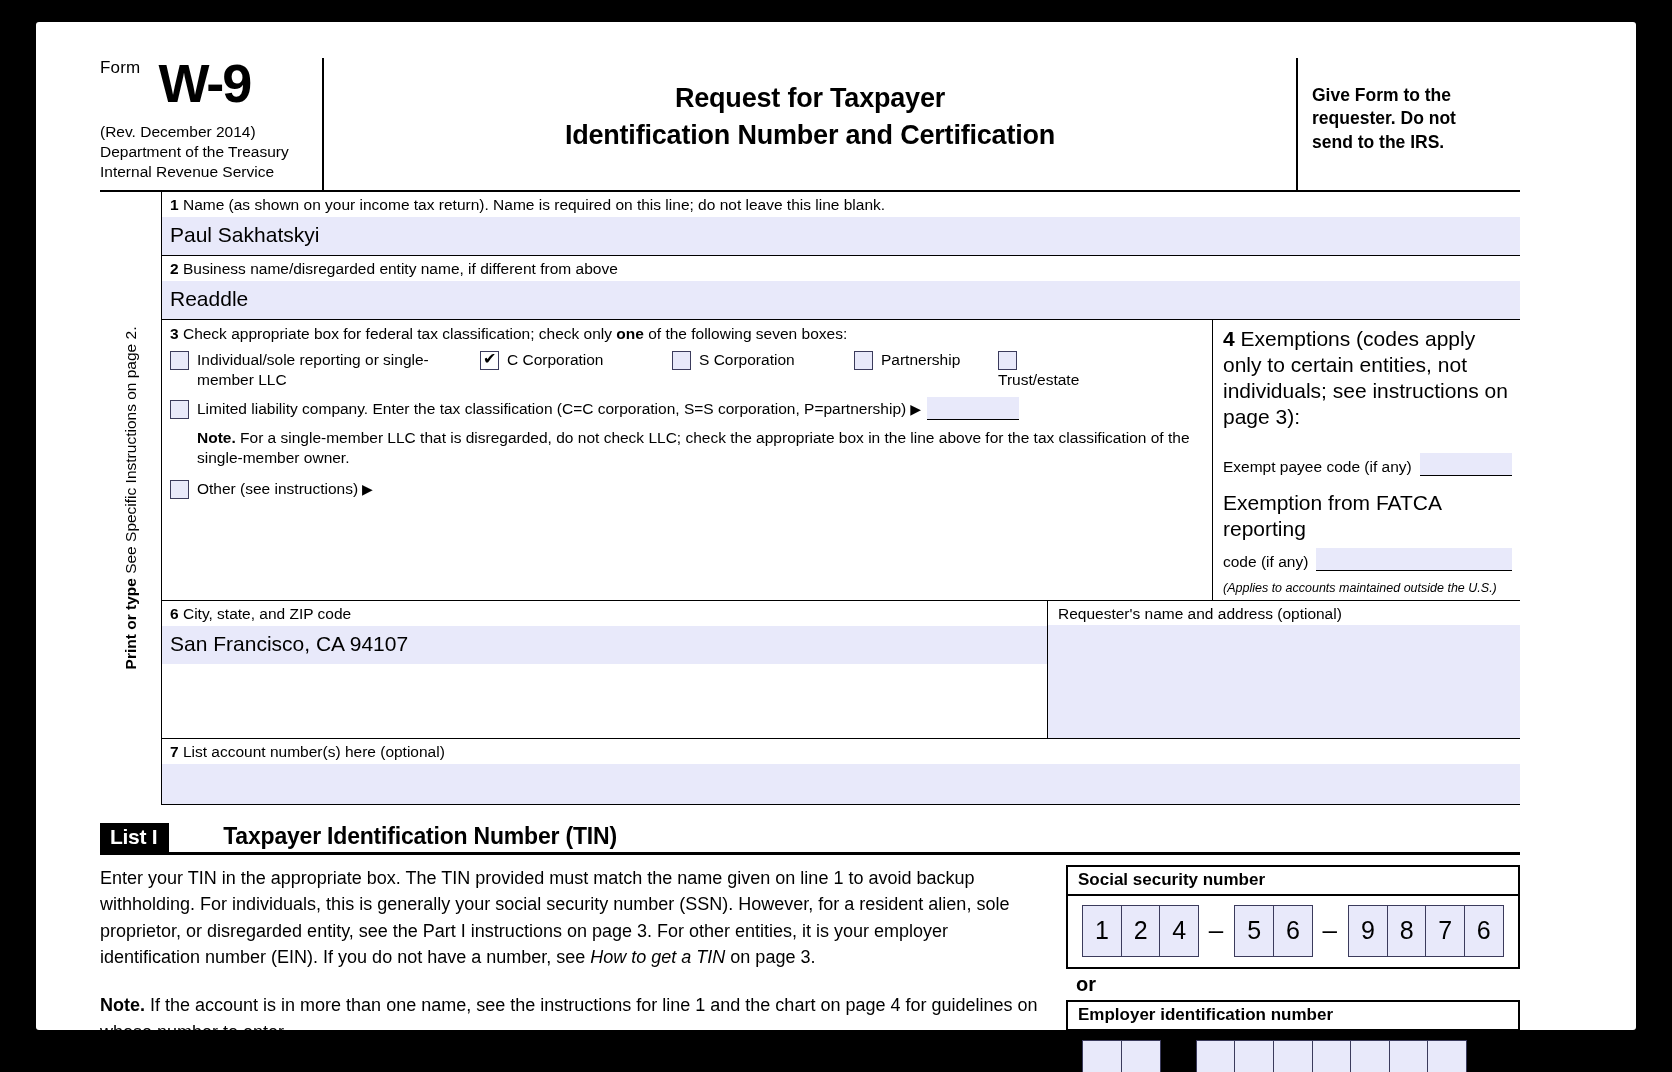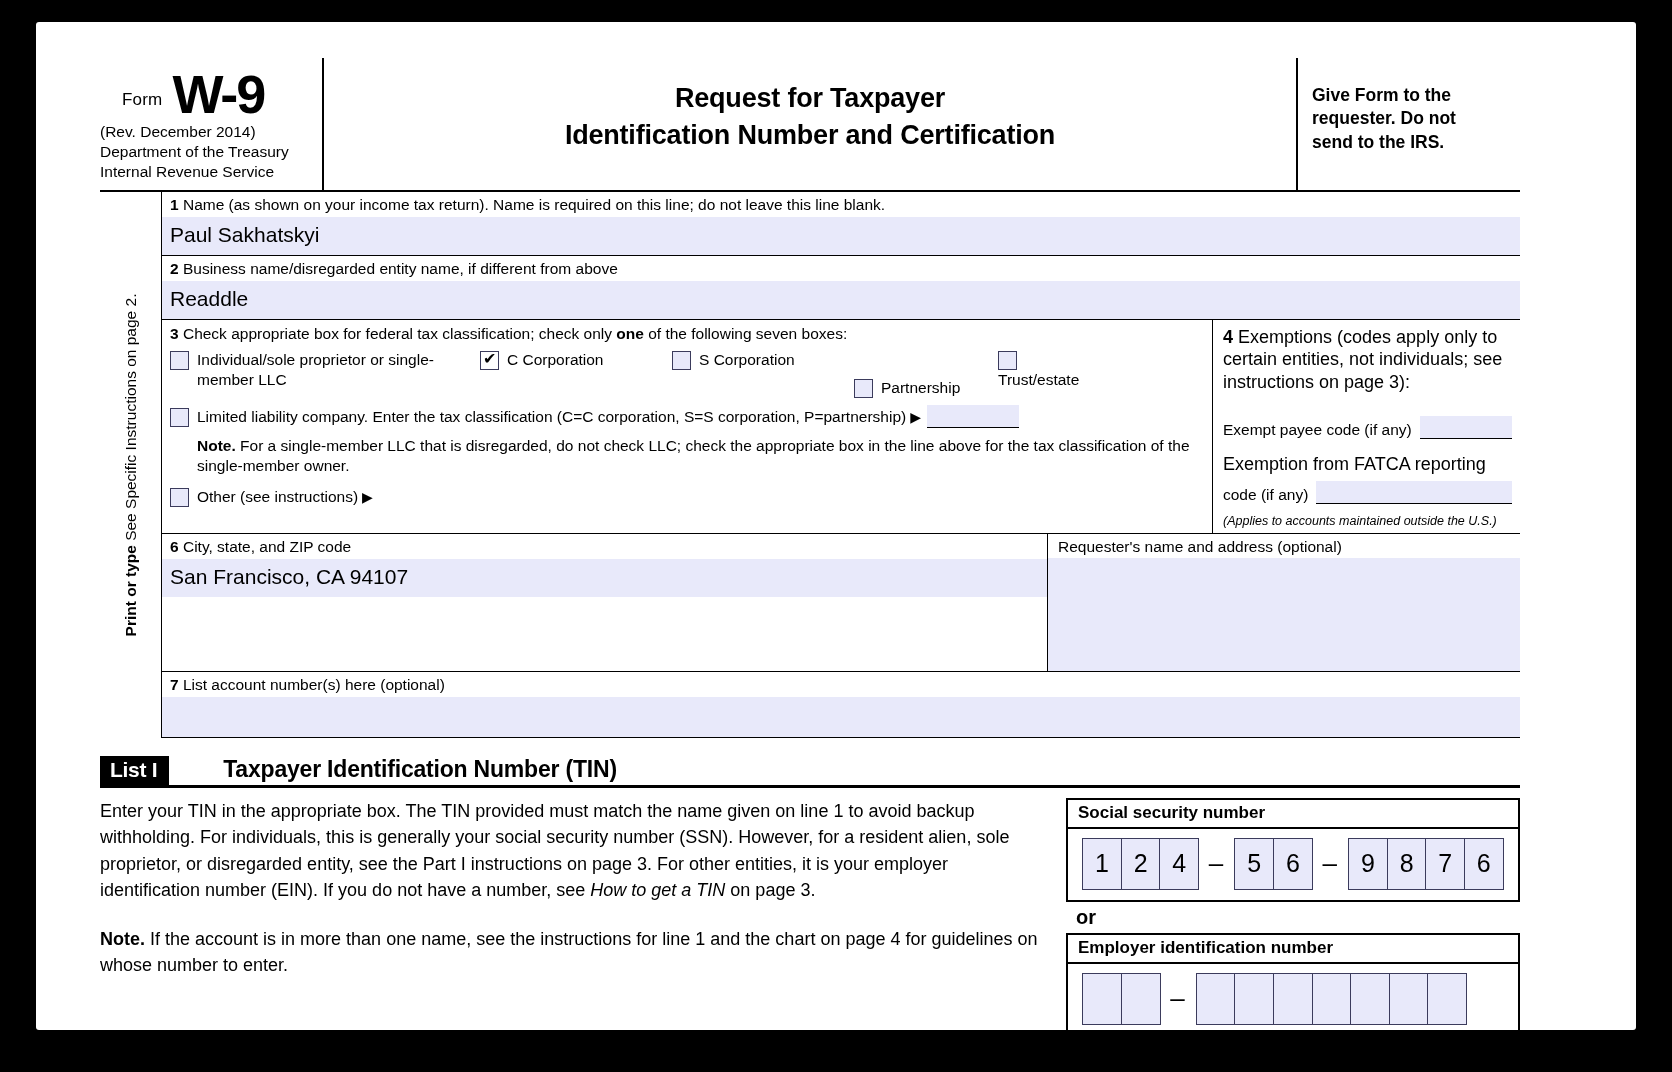--- a/index.html
+++ b/index.html
@@ -19,21 +19,21 @@
   }
   .form {
     position:absolute;
     left:64px; top:36px;
     width:1420px;
   }
 
   
   .header { display:flex; align-items:stretch; height:132px; }
   .hdr-left { width:222px; padding-right:8px; position:relative; }
-  .hdr-formline { display:flex; align-items:flex-end; gap:10px; height:62px;margin-left:22px; }
+  .hdr-formline { display:flex; gap:18px; height:62px; }
   .lbl-form { font-size:17px; letter-spacing:.2px; padding-bottom:10px; }
   .w9 { font-size:54px; font-weight:bold; letter-spacing:-2px; line-height:.95; }
   .hdr-sub { font-size:15.5px; line-height:1.28; margin-top:2px; }
   .hdr-mid {
     flex:1; border-left:2.5px solid #000; border-right:2.5px solid #000;
     display:flex; flex-direction:column; justify-content:center; align-items:center;
     padding-bottom:14px;
   }
   .title { font-size:27px; font-weight:bold; line-height:1.36; text-align:center; letter-spacing:-.2px; }
   .hdr-right { width:222px; padding-left:14px; padding-top:26px; }
@@ -74,30 +74,30 @@
   }
   .cb.checked { background:#ffffff; }
   .cb.checked::after {
     content:"✔"; position:absolute; left:2px; top:-3px;
     font-size:16px; color:#000; line-height:19px;
   }
   .opt { margin-right:0; line-height:1.3; }
   .c-ind { width:310px; }
   .c-ccorp { width:192px; }
   .c-scorp { width:182px; }
-  .c-part { width:144px;margin-top:28px; }
+  .c-part { width:144px; }
   .llcrow { display:flex; align-items:center; margin-top:7px; font-size:15.5px; }
   .llcline { flex:1; display:flex; align-items:center; }
   .arrow { font-size:14px; margin:0 6px 0 4px; }
   .llcbox { width:92px; height:23px; background:#e8e9fa; border-bottom:1.6px solid #000; }
   .noterow { display:flex; margin-top:8px; font-size:15.5px; line-height:1.26; padding-left:27px; }
   .noterow b { font-weight:bold; }
   .otherrow { display:flex; align-items:center; margin-top:12px; font-size:15.5px; }
 
-  .exline { font-size:18px; line-height:1.24; }
+  .exline { font-size:21px; line-height:1.24; }
   .exline b { font-weight:bold; }
   .exfieldrow { display:flex; align-items:flex-end; margin-top:23px; font-size:15.5px; }
   .exbox { flex:1; height:23px; background:#e8e9fa; border-bottom:1.6px solid #000; margin-left:8px; }
   .exital { font-size:12.5px; font-style:italic; margin-top:10px; line-height:1.2; }
 
   
   .split { display:flex; }
   .split .left { flex:1; min-width:0; border-right:1.6px solid #000; }
   .split .right { width:472px; flex:none; }
   .reqcap { font-size:15.5px; padding:4px 6px 2px 10px; }
@@ -189,21 +189,21 @@
       <div class="l3wrap">
         <div class="l3left">
           <div class="l3title">
             <b>3</b>
             <span>Check appropriate box for federal tax classification; check only </span><b>one</b><span> of the following seven boxes:</span>
           </div>
 
           <div class="cbrow">
             <div class="opt c-ind" style="display:flex;">
               <span class="cb"></span>
-              <span>Individual/sole proprietor or single-member LLC</span>
+              <span>Individual/sole reporting or single-member LLC</span>
             </div>
             <div class="opt c-ccorp" style="display:flex;">
               <span class="cb checked"></span>
               <span>C Corporation</span>
             </div>
             <div class="opt c-scorp" style="display:flex;">
               <span class="cb"></span>
               <span>S Corporation</span>
             </div>
             <div class="opt c-part" style="display:flex;">

